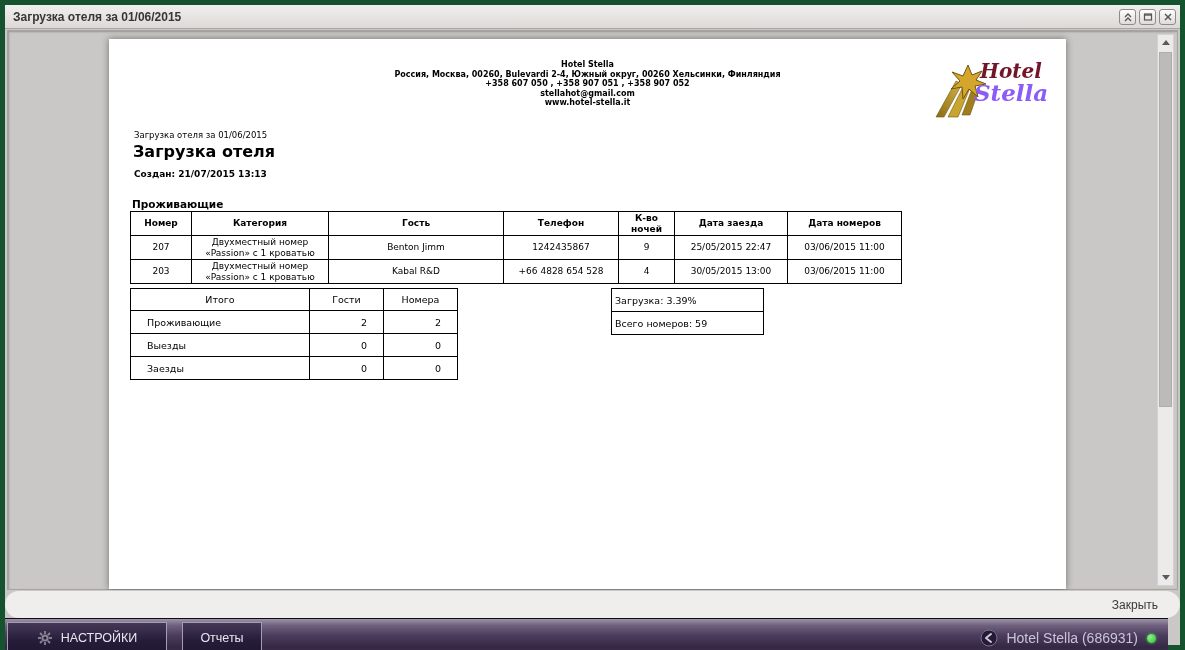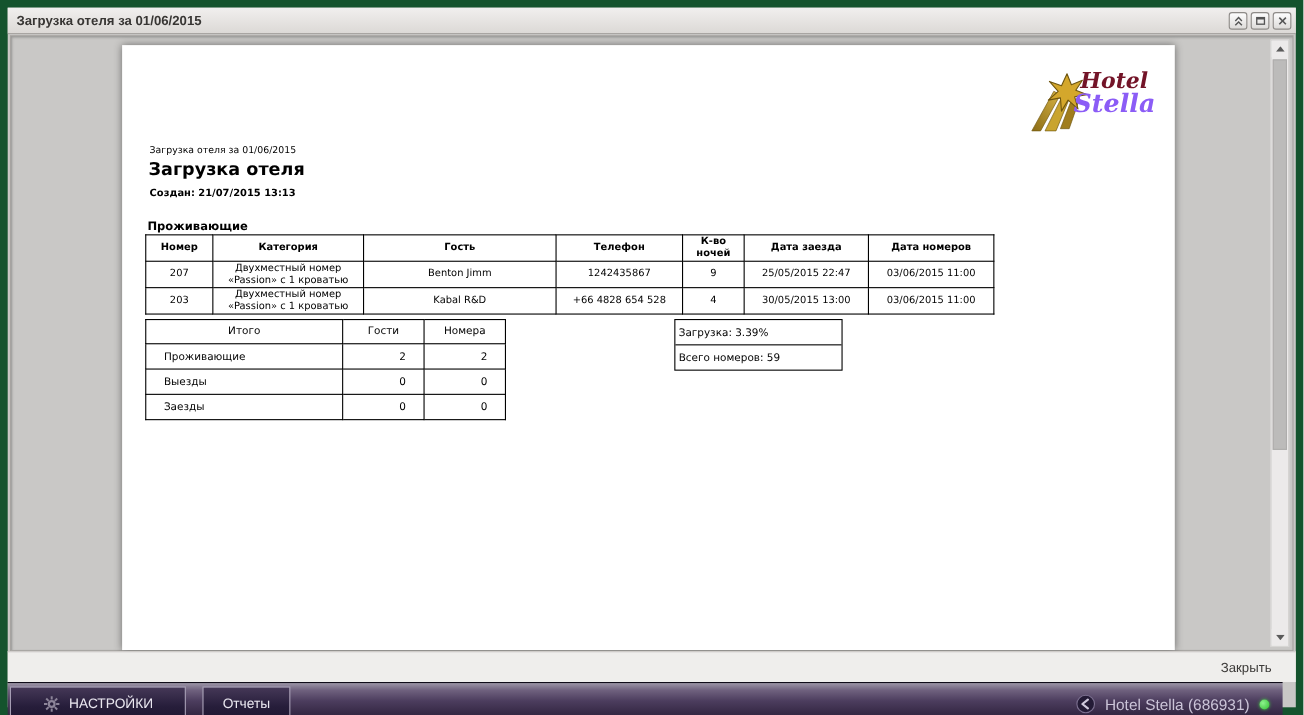--- a/index.html
+++ b/index.html
@@ -1,18 +1,18 @@
 <!DOCTYPE html>
 <html><head>
 <meta charset="utf-8">
 <style>
   * { margin:0; padding:0; box-sizing:border-box; }
   html,body { width:1185px; height:650px; }
   body { font-family:"Liberation Sans", sans-serif; position:relative; background:#c9c8c6; overflow:hidden; }
-  .window { position:absolute; inset:0; border:7px solid #14532d; }
+  .window { position:absolute; inset:0; border:5px solid #14532d; }
 
   
   .titlebar { position:absolute; left:0; top:0; right:0; height:24px;
     background:linear-gradient(#f1efee,#dcd9d6); border-bottom:1px solid #a8a5a2;
     display:flex; align-items:center; padding:0 4px 0 8px; }
   .titlebar-text { font-size:12px; font-weight:bold; color:#383634; }
   .win-controls { margin-left:auto; display:flex; gap:3px; }
   .win-btn { width:17px; height:16px; border:1px solid #8e8b88; border-radius:3px;
     background:linear-gradient(#fdfdfd,#dedcda); display:flex; align-items:center; justify-content:center; cursor:pointer; }
   .win-btn svg { display:block; }
@@ -67,21 +67,21 @@
     background:#eceaea; border:1px solid #d4d2d0; }
   .scroll-btn { position:absolute; left:0; right:0; height:15px; display:flex;
     align-items:center; justify-content:center; font-size:7px; color:#5a5a5a; cursor:pointer; background:#eceaea; }
   .scroll-btn.up { top:0; }
   .scroll-btn.down { bottom:0; }
   .scroll-thumb { position:absolute; left:1px; right:1px; top:17px; height:355px;
     background:#bcbbba; border:1px solid #aeadac; cursor:pointer; }
 
   
   .close-strip { position:absolute; left:0; right:0; top:585px; height:28px;
-    background:#efeeec; border-top:1px solid #cbc8c5; display:flex; align-items:center; justify-content:flex-end; }
+    background:#efeeec; border-top:1px solid #cbc8c5; display:flex; align-items:center; justify-content:flex-end;border-radius:14px; }
   .close-button { margin-right:22px; font-size:12px; color:#3c3a38; background:none; border:none;
     font-family:"Liberation Sans", sans-serif; cursor:pointer; }
 
   
   .taskbar { position:absolute; left:0; right:12px; top:613px; height:37px;
     border-top:1px solid #0f0b18;
     background:linear-gradient(180deg,#9c95a6 0%,#6f617e 18%,#4c3d5e 45%,#352844 78%,#3c2f4a 100%); }
   .task-btn { position:absolute; top:3px; height:31px; border:1px solid #a59db3;
     background:linear-gradient(#453857,#261d3a 60%,#201732); color:#e9e6ef; font-size:12.5px;
     display:flex; align-items:center; justify-content:center; gap:8px; cursor:pointer;
@@ -118,20 +118,27 @@
           <line x1="2" y1="2" x2="8" y2="8" stroke="#555" stroke-width="1.4"></line>
           <line x1="8" y1="2" x2="2" y2="8" stroke="#555" stroke-width="1.4"></line>
         </svg>
       </span>
     </span>
   </div>
 
   <div class="preview">
     <div class="page">
 
+      <div class="doc-header">
+        <div>Hotel Stella</div>
+        <div>Россия, Москва, 00260, Bulevardi 2-4, Южный округ, 00260 Хельсинки, Финляндия</div>
+        <div>+358 607 050 , +358 907 051 , +358 907 052</div>
+        <div>stellahot@gmail.com</div>
+        <div>www.hotel-stella.it</div>
+      </div>
 
       <div class="logo">
         <svg width="62" height="60" viewBox="0 0 62 60">
           <defs>
             <linearGradient id="g1" x1="0" y1="1" x2="1" y2="0">
               <stop offset="0" stop-color="#8a6b15"></stop>
                 <stop offset="1" stop-color="#d9b545"></stop>
             </linearGradient>
           </defs>
           <path d="M4,58 L24,22 L30,25 L12,58 Z" fill="url(#g1)" stroke="#6e5510" stroke-width="0.6"></path>

